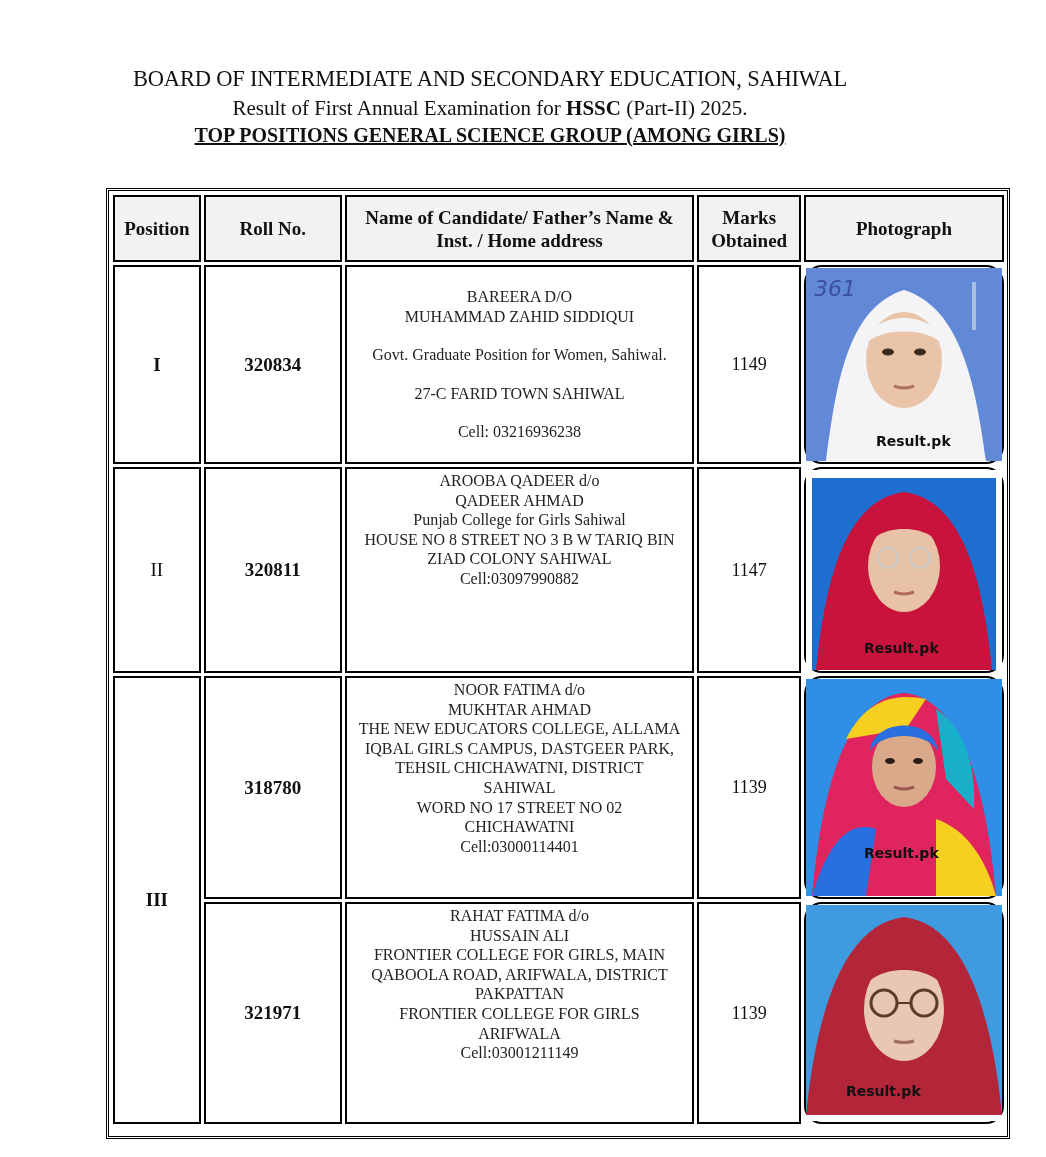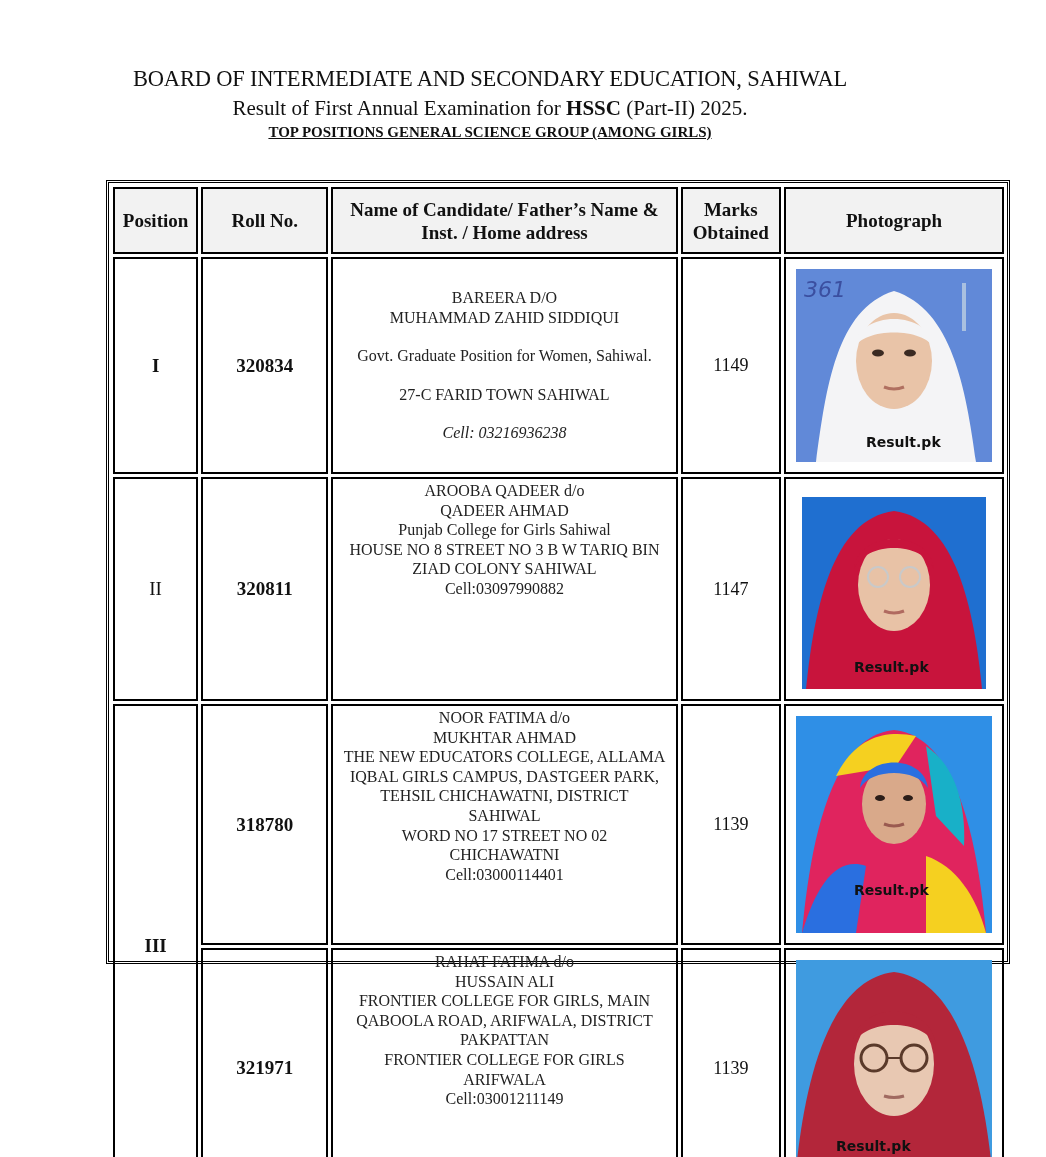--- a/index.html
+++ b/index.html
@@ -2,35 +2,35 @@
 <html><head>
 <meta charset="utf-8">
 <style>
   html, body { margin:0; padding:0; background:#ffffff; }
   body { width:1046px; height:1157px; position:relative; overflow:hidden;
          font-family:"Liberation Serif", "DejaVu Serif", serif; color:#111; }
   .hdr { position:absolute; left:0; width:980px; text-align:center; }
   .h1 { top:66px; font-size:22.5px; font-weight:normal; letter-spacing:-0.2px; }
   .h2 { top:96px; font-size:21px; }
   .h2 b { font-weight:bold; }
-  .h3 { top:124px; font-size:15px; font-weight:bold; text-decoration:underline; }
+  .h3 { top:124px; font-size:20px; font-weight:bold; text-decoration:underline; }
 
-  .tbl-wrap { position:absolute; left:106px; top:180px; width:904px; height:784px;
+  .tbl-wrap { position:absolute; left:106px; top:188px; width:904px; height:951px;
               border:3px double #000; box-sizing:border-box; }
   table { border-collapse:separate; border-spacing:3px; position:absolute; left:1px; top:1px; }
   td, th { border:2px solid #000; text-align:center; vertical-align:middle; padding:0; }
   th { background:#f2f2f2; font-weight:bold; font-size:19px; line-height:23px; }
   .pos { font-weight:bold; font-size:19px; }
   .pos.plain { font-weight:normal; }
   .roll { font-weight:bold; font-size:19px; }
   .marks { font-size:18px; }
   .info { font-size:16px; line-height:19.6px; color:#222; white-space:nowrap; }
   .info.spaced div { margin-bottom:19px; }
-  .info.spaced div:last-child { margin-bottom:0;font-style:italic; }
-  .photo { padding:10px; }
+  .info.spaced div:last-child { margin-bottom:0; }
+  .photo { padding:0;border-radius:18px; }
   .ph { position:relative; width:100%; height:100%; overflow:hidden; }
   .wm { position:absolute; font-family:"DejaVu Sans", sans-serif; font-weight:bold;
         font-size:14px; color:#111; }
   .cellv-top { vertical-align:top; }
 </style>
 </head>
 <body>
 
 <div class="hdr h1">BOARD OF INTERMEDIATE AND SECONDARY EDUCATION, SAHIWAL</div>
 <div class="hdr h2"><span>Result of First Annual Examination for </span><b>HSSC</b><span> (Part-II) 2025.</span></div>

